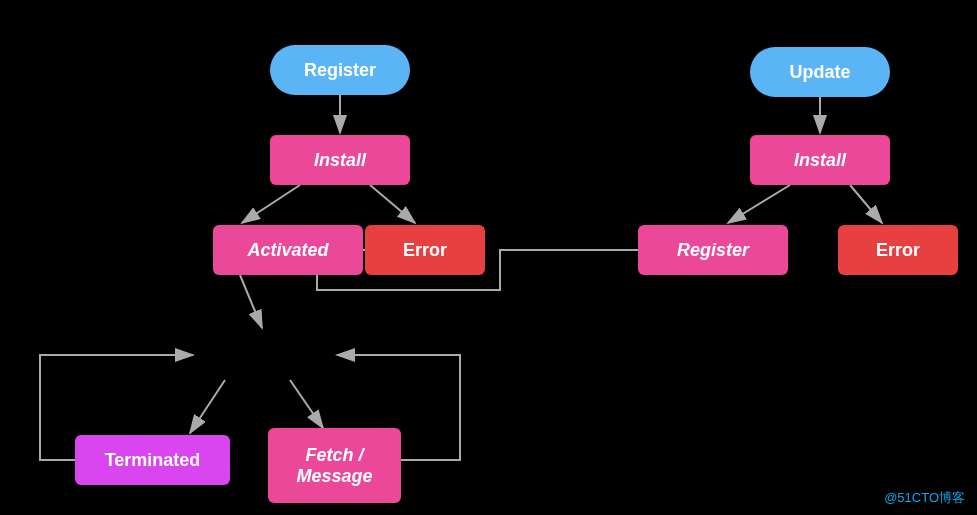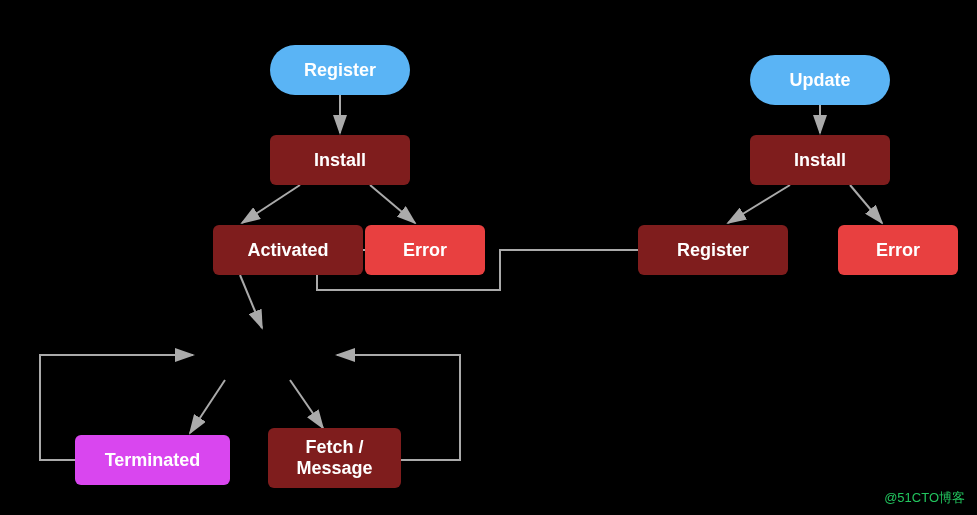--- a/index.html
+++ b/index.html
@@ -21,29 +21,29 @@
       position: absolute;
       display: flex;
       align-items: center;
       justify-content: center;
       text-align: center;
       font-weight: bold;
       font-size: 18px;
       color: #fff;
       border-radius: 6px;
     }
-    .node-blue { background: #7f1d1d; border-radius: 6px; }
+    .node-blue { background: #ec4899; border-radius: 6px; font-style: italic; }
     .node-rounded { background: #5ab4f5; border-radius: 25px; }
     .node-red { background: #e84040; border-radius: 6px; }
     .node-orange { background: #d946ef; border-radius: 6px; }
     .watermark {
       position: absolute;
       bottom: 8px;
       right: 12px;
-      color: #22c55e;
+      color: #0ea5e9;
       font-size: 13px;
     }
     svg.arrows {
       position: absolute;
       top: 0; left: 0;
       width: 977px;
       height: 515px;
       pointer-events: none;
     }
   </style>
@@ -99,26 +99,26 @@
 
   <div class="node node-red" style="left:365px;top:225px;width:120px;height:50px;">
     <span>Error</span>
   </div>
 
 
   <div class="node node-orange" style="left:75px;top:435px;width:155px;height:50px;">
     <span>Terminated</span>
   </div>
 
-  <div class="node node-blue" style="left:268px;top:428px;width:133px;height:60px;">
+  <div class="node node-blue" style="left:268px;top:428px;width:133px;height:75px;">
     <span style="white-space:pre-line;">Fetch /
 Message</span>
   </div>
 
-  <div class="node node-rounded" style="left:750px;top:55px;width:140px;height:50px;">
+  <div class="node node-rounded" style="left:750px;top:47px;width:140px;height:50px;">
     <span>Update</span>
   </div>
 
   <div class="node node-blue" style="left:750px;top:135px;width:140px;height:50px;">
     <span>Install</span>
   </div>
 
   <div class="node node-blue" style="left:638px;top:225px;width:150px;height:50px;">
     <span>Register</span>
   </div>

